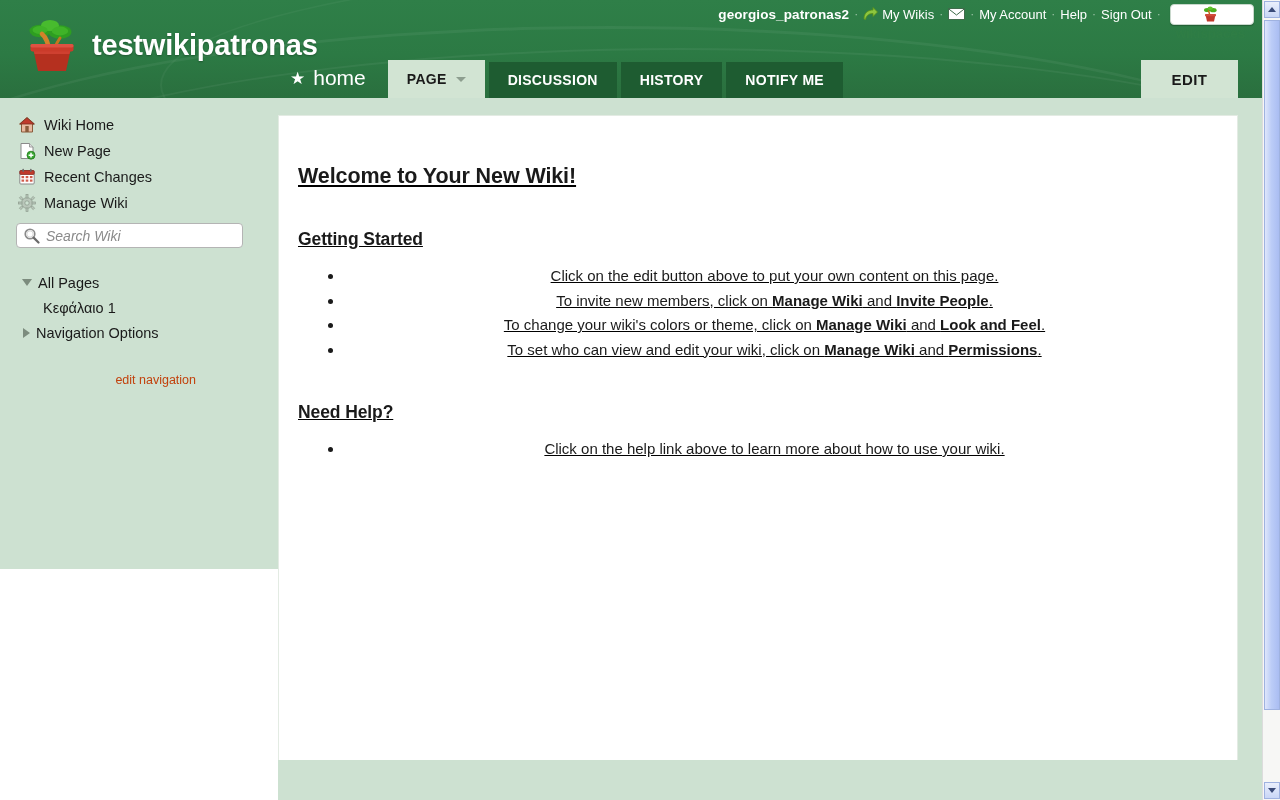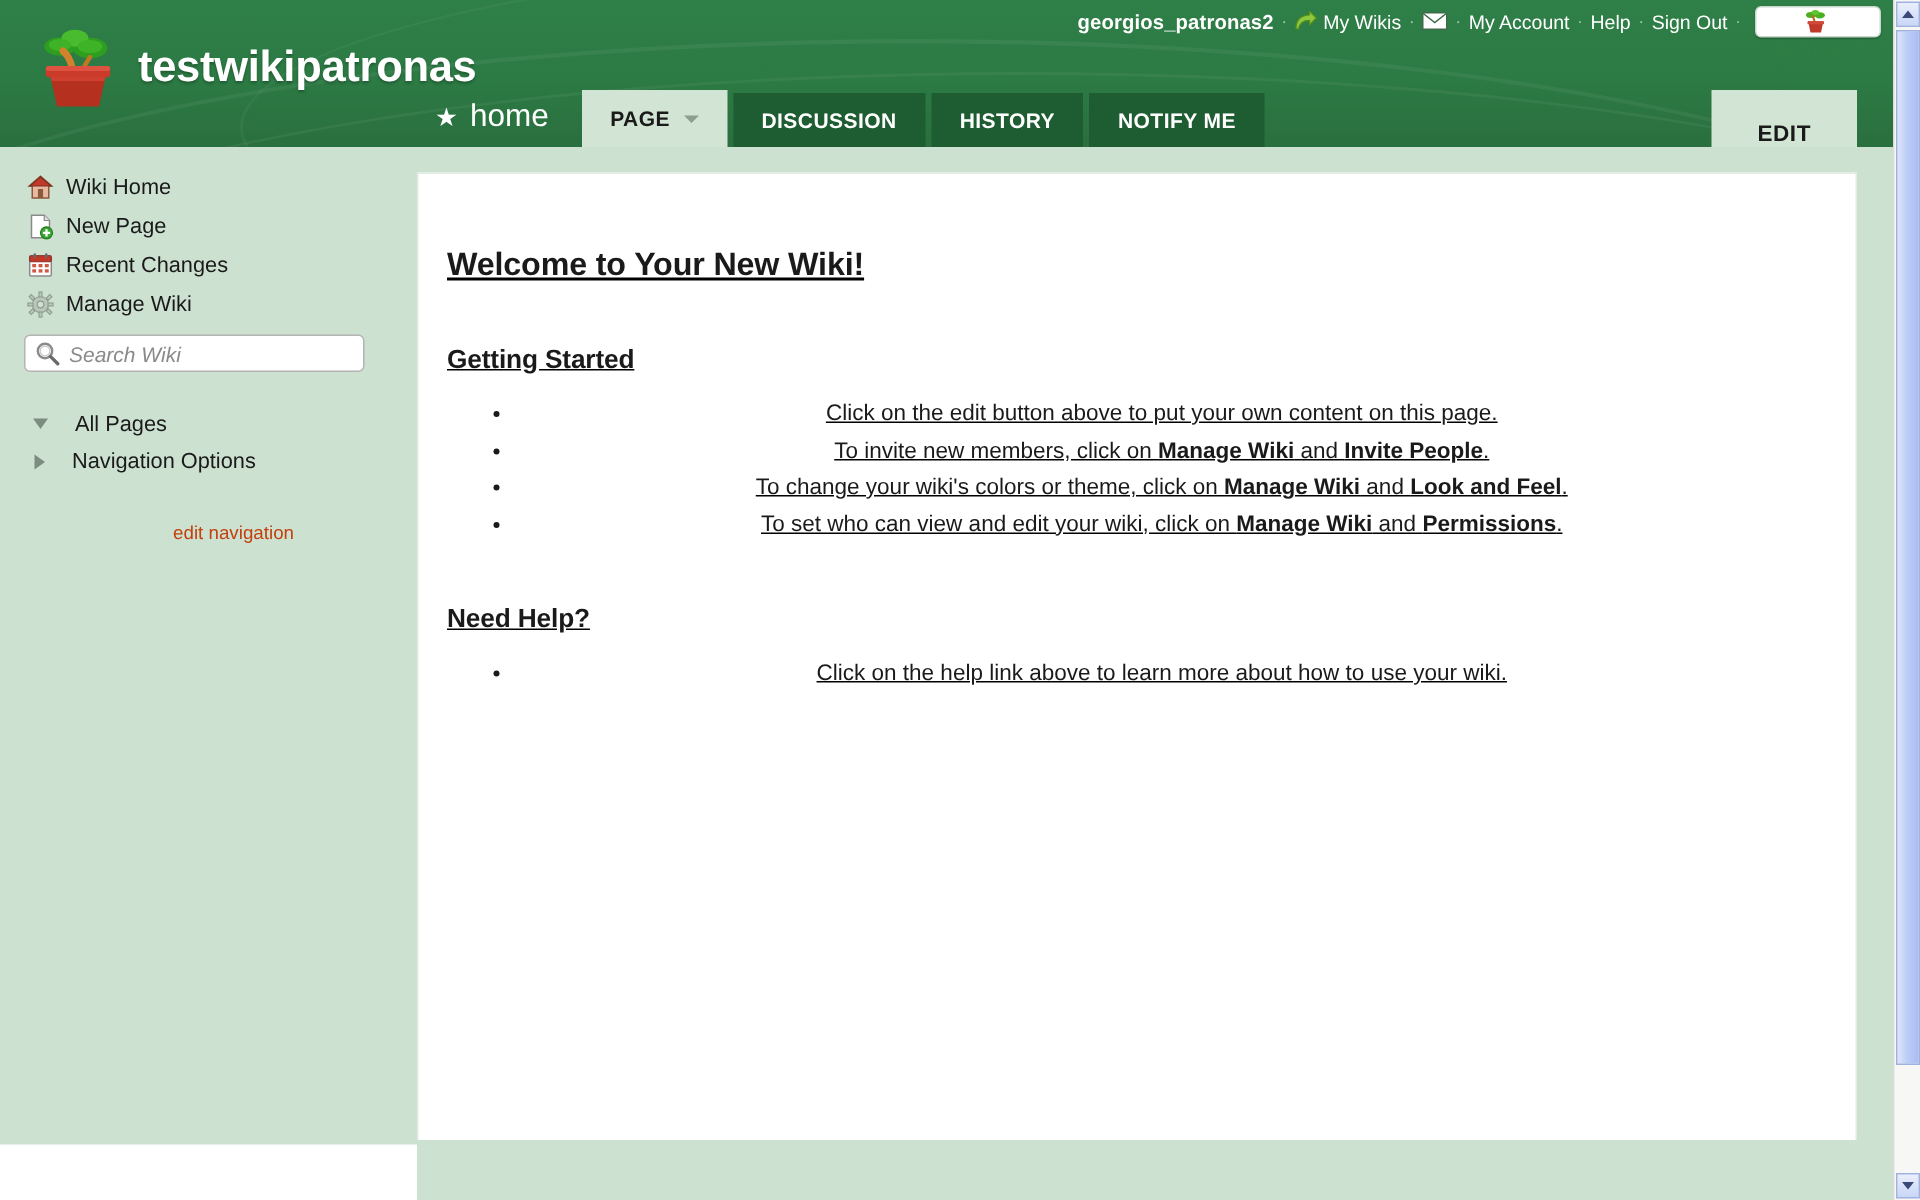--- a/index.html
+++ b/index.html
@@ -185,41 +185,41 @@
   }
   #edit-tab {
     position: absolute;
     right: 24px;
     bottom: 0;
     height: 38px;
     width: 97px;
     background: #d2e4d3;
     color: #1a1a1a;
     display: flex;
-    align-items: flex-end;
+    align-items: center;
     justify-content: center;
     font-size: 15px;
     font-weight: bold;
     letter-spacing: 0.4px;
     z-index: 5;
     cursor: pointer;
   }
 
   
   #body-row {
     position: relative;
     width: 1262px;
     height: 662px;
     background: #ffffff;
   }
   #sidebar {
     position: absolute;
     left: 0; top: 0;
     width: 278px;
-    height: 665px;
+    height: 471px;
     background: #cde1d1;
     padding: 14px 0 0 0;
   }
   .side-link {
     display: flex;
     align-items: center;
     gap: 8px;
     padding: 2px 0 2px 18px;
     height: 26px;
     font-size: 14.5px;
@@ -253,21 +253,21 @@
     position: absolute;
     left: 7px; top: 4px;
     width: 17px; height: 17px;
     pointer-events: none;
   }
 
   #tree { margin-top: 22px; }
   .tree-row {
     display: flex;
     align-items: center;
-    gap: 18px;
+    gap: 6px;
     font-size: 14.5px;
     color: #1a1a1a;
     padding: 2px 0 2px 22px;
     height: 25px;
     cursor: pointer;
   }
   .tri {
     width: 0; height: 0;
     flex: 0 0 auto;
   }
@@ -550,20 +550,23 @@
             </svg>
           </span>
           <input id="search-input" type="text" placeholder="Search Wiki" style="">
         </div>
 
         <div id="tree">
           <div class="tree-row">
             <span class="tri down"></span>
             <span class="tlabel">All Pages</span>
           </div>
+          <div class="tree-row child">
+            <span class="tlabel">Κεφάλαιο 1</span>
+          </div>
           <div class="tree-row">
             <span class="tri right"></span>
             <span class="tlabel">Navigation Options</span>
           </div>
           <div id="edit-nav">edit navigation</div>
         </div>
       </div>
 
       <div id="content-outer">
         <div id="content">

